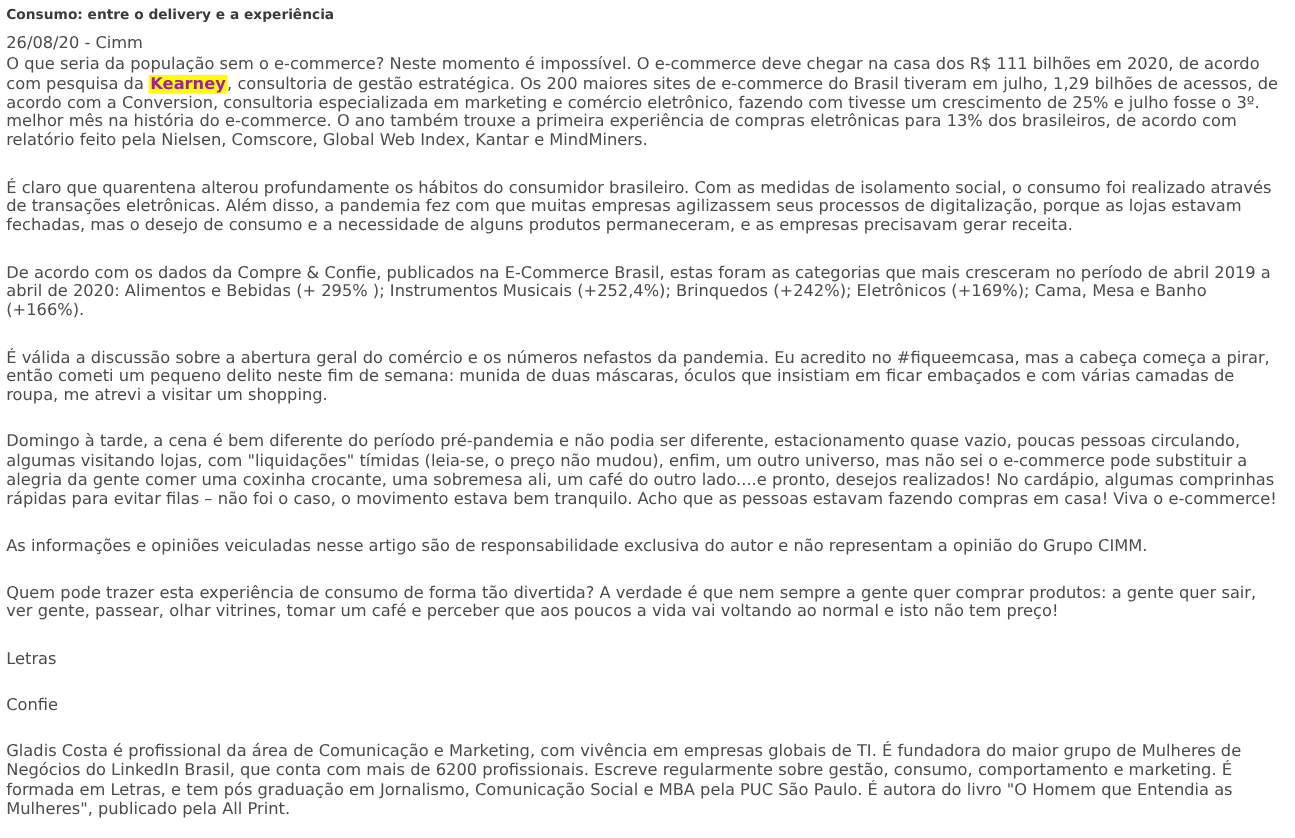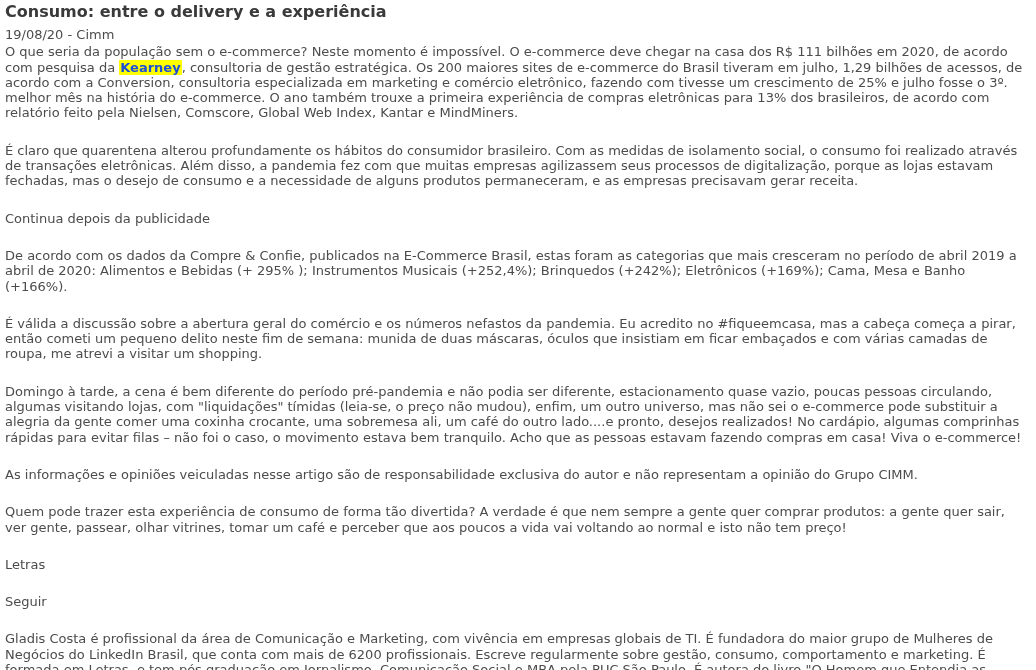--- a/index.html
+++ b/index.html
@@ -13,39 +13,39 @@
     overflow: hidden;
     font-family: "DejaVu Sans", "Liberation Sans", sans-serif;
     font-size: 13px;
     line-height: 15.3px;
     color: #4c4c4c;
   }
   .page {
     padding: 4px 6px 0 5px;
   }
   h1.article-title {
-    font-size: 16px;
+    font-size: 11px;
     line-height: 16px;
     font-weight: bold;
     color: #3a3a3a;
     margin: 0 0 7px 0;
   }
   .article-date {
     margin: 0 0 2px 0;
   }
   p.para {
     margin: 0 0 22px 0;
     text-align: left;
   }
   p.first-para {
     margin-top: 0;
   }
   mark.hl {
     background: #ffff00;
-    color: #1d4ed8;
+    color: #a21caf;
     font-weight: bold;
     padding: 0 1px;
   }
   .author-line {
     margin: 0 0 22px 0;
   }
   .follow-line {
     margin: 0 0 22px 0;
     cursor: pointer;
   }
@@ -53,37 +53,36 @@
     margin-bottom: 0;
   }
 </style>
 </head>
 <body>
 
 <div class="page">
 
   <h1 class="article-title">Consumo: entre o delivery e a experiência</h1>
 
-  <div class="article-date">19/08/20 - Cimm</div>
+  <div class="article-date">26/08/20 - Cimm</div>
 
   <p class="para first-para"><span>O que seria da população sem o e-commerce? Neste momento é impossível. O e-commerce deve chegar na casa dos R$ 111 bilhões em 2020, de acordo com pesquisa da </span><mark class="hl">Kearney</mark><span>, consultoria de gestão estratégica. Os 200 maiores sites de e-commerce do Brasil tiveram em julho, 1,29 bilhões de acessos, de acordo com a Conversion, consultoria especializada em marketing e comércio eletrônico, fazendo com tivesse um crescimento de 25% e julho fosse o 3º. melhor mês na história do e-commerce. O ano também trouxe a primeira experiência de compras eletrônicas para 13% dos brasileiros, de acordo com relatório feito pela Nielsen, Comscore, Global Web Index, Kantar e MindMiners.</span></p>
 
   <p class="para">É claro que quarentena alterou profundamente os hábitos do consumidor brasileiro. Com as medidas de isolamento social, o consumo foi realizado através de transações eletrônicas. Além disso, a pandemia fez com que muitas empresas agilizassem seus processos de digitalização, porque as lojas estavam fechadas, mas o desejo de consumo e a necessidade de alguns produtos permaneceram, e as empresas precisavam gerar receita.</p>
 
-  <p class="para">Continua depois da publicidade</p>
 
   <p class="para">De acordo com os dados da Compre &amp; Confie, publicados na E-Commerce Brasil, estas foram as categorias que mais cresceram no período de abril 2019 a abril de 2020: Alimentos e Bebidas (+ 295% ); Instrumentos Musicais (+252,4%); Brinquedos (+242%); Eletrônicos (+169%); Cama, Mesa e Banho (+166%).</p>
 
   <p class="para">É válida a discussão sobre a abertura geral do comércio e os números nefastos da pandemia. Eu acredito no #fiqueemcasa, mas a cabeça começa a pirar, então cometi um pequeno delito neste fim de semana: munida de duas máscaras, óculos que insistiam em ficar embaçados e com várias camadas de roupa, me atrevi a visitar um shopping.</p>
 
   <p class="para">Domingo à tarde, a cena é bem diferente do período pré-pandemia e não podia ser diferente, estacionamento quase vazio, poucas pessoas circulando, algumas visitando lojas, com "liquidações" tímidas (leia-se, o preço não mudou), enfim, um outro universo, mas não sei o e-commerce pode substituir a alegria da gente comer uma coxinha crocante, uma sobremesa ali, um café do outro lado....e pronto, desejos realizados! No cardápio, algumas comprinhas rápidas para evitar filas – não foi o caso, o movimento estava bem tranquilo. Acho que as pessoas estavam fazendo compras em casa! Viva o e-commerce!</p>
 
   <p class="para">As informações e opiniões veiculadas nesse artigo são de responsabilidade exclusiva do autor e não representam a opinião do Grupo CIMM.</p>
 
   <p class="para">Quem pode trazer esta experiência de consumo de forma tão divertida? A verdade é que nem sempre a gente quer comprar produtos: a gente quer sair, ver gente, passear, olhar vitrines, tomar um café e perceber que aos poucos a vida vai voltando ao normal e isto não tem preço!</p>
 
   <div class="author-line">Letras</div>
 
-  <div class="follow-line">Seguir</div>
+  <div class="follow-line">Confie</div>
 
   <p class="para bio">Gladis Costa é profissional da área de Comunicação e Marketing, com vivência em empresas globais de TI. É fundadora do maior grupo de Mulheres de Negócios do LinkedIn Brasil, que conta com mais de 6200 profissionais. Escreve regularmente sobre gestão, consumo, comportamento e marketing. É formada em Letras, e tem pós graduação em Jornalismo, Comunicação Social e MBA pela PUC São Paulo. É autora do livro "O Homem que Entendia as Mulheres", publicado pela All Print.</p>
 
 </div>
 
 </body></html>

